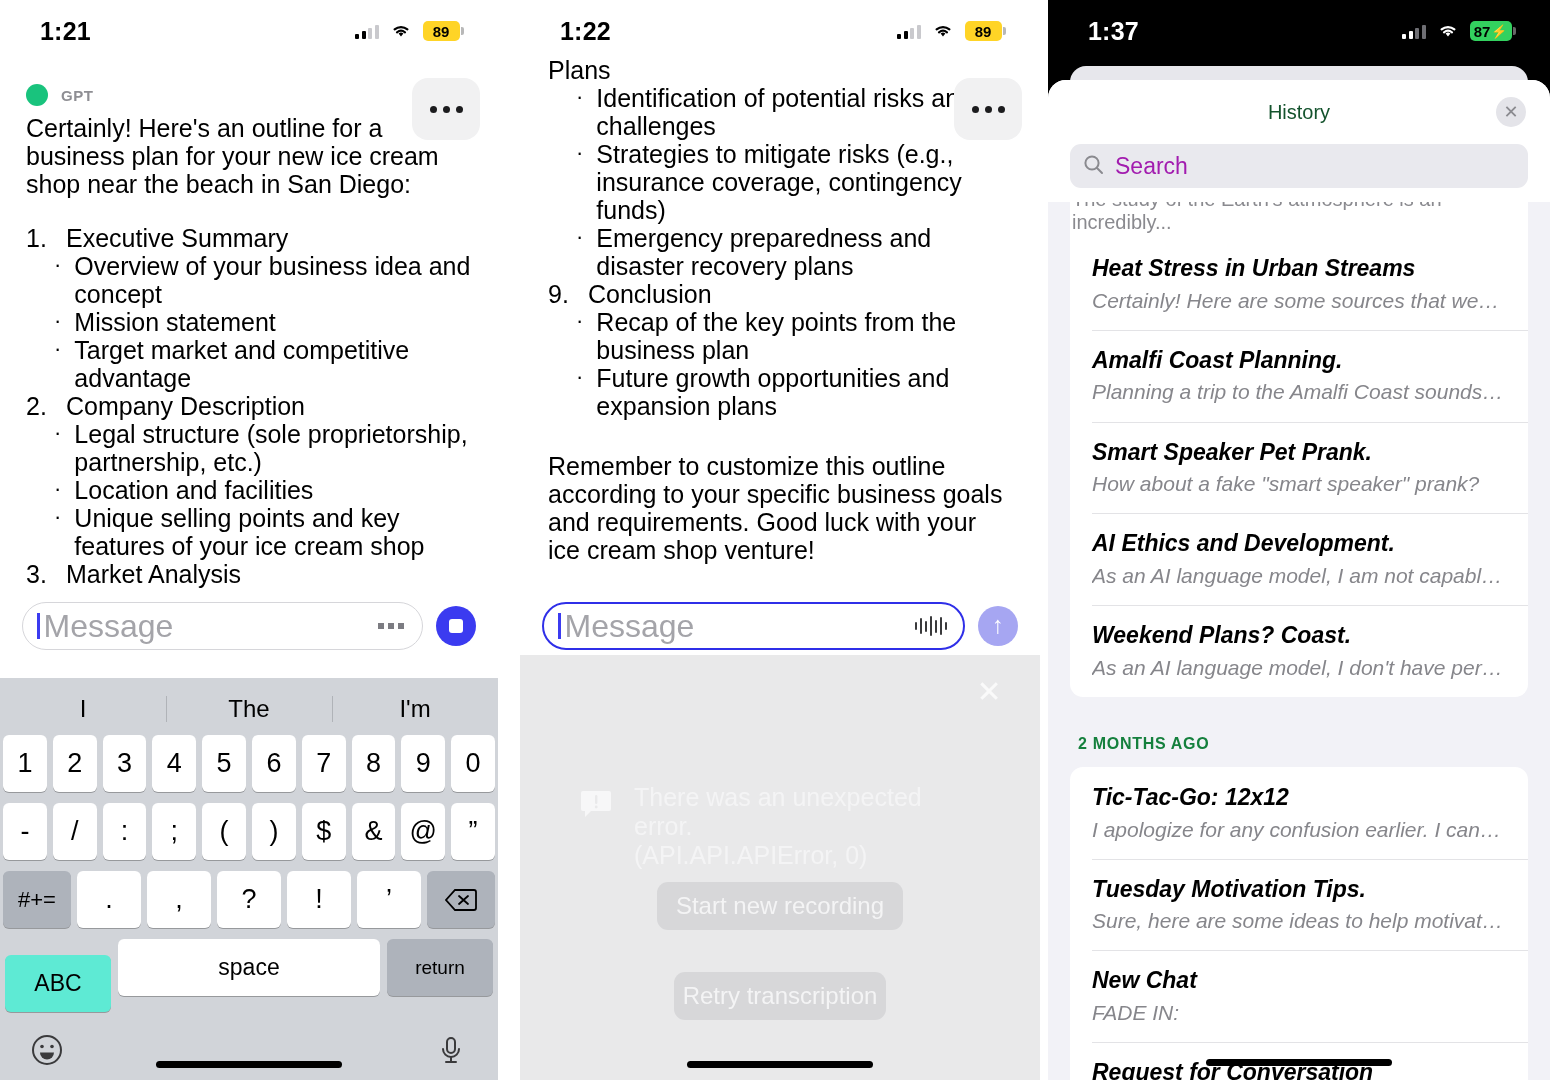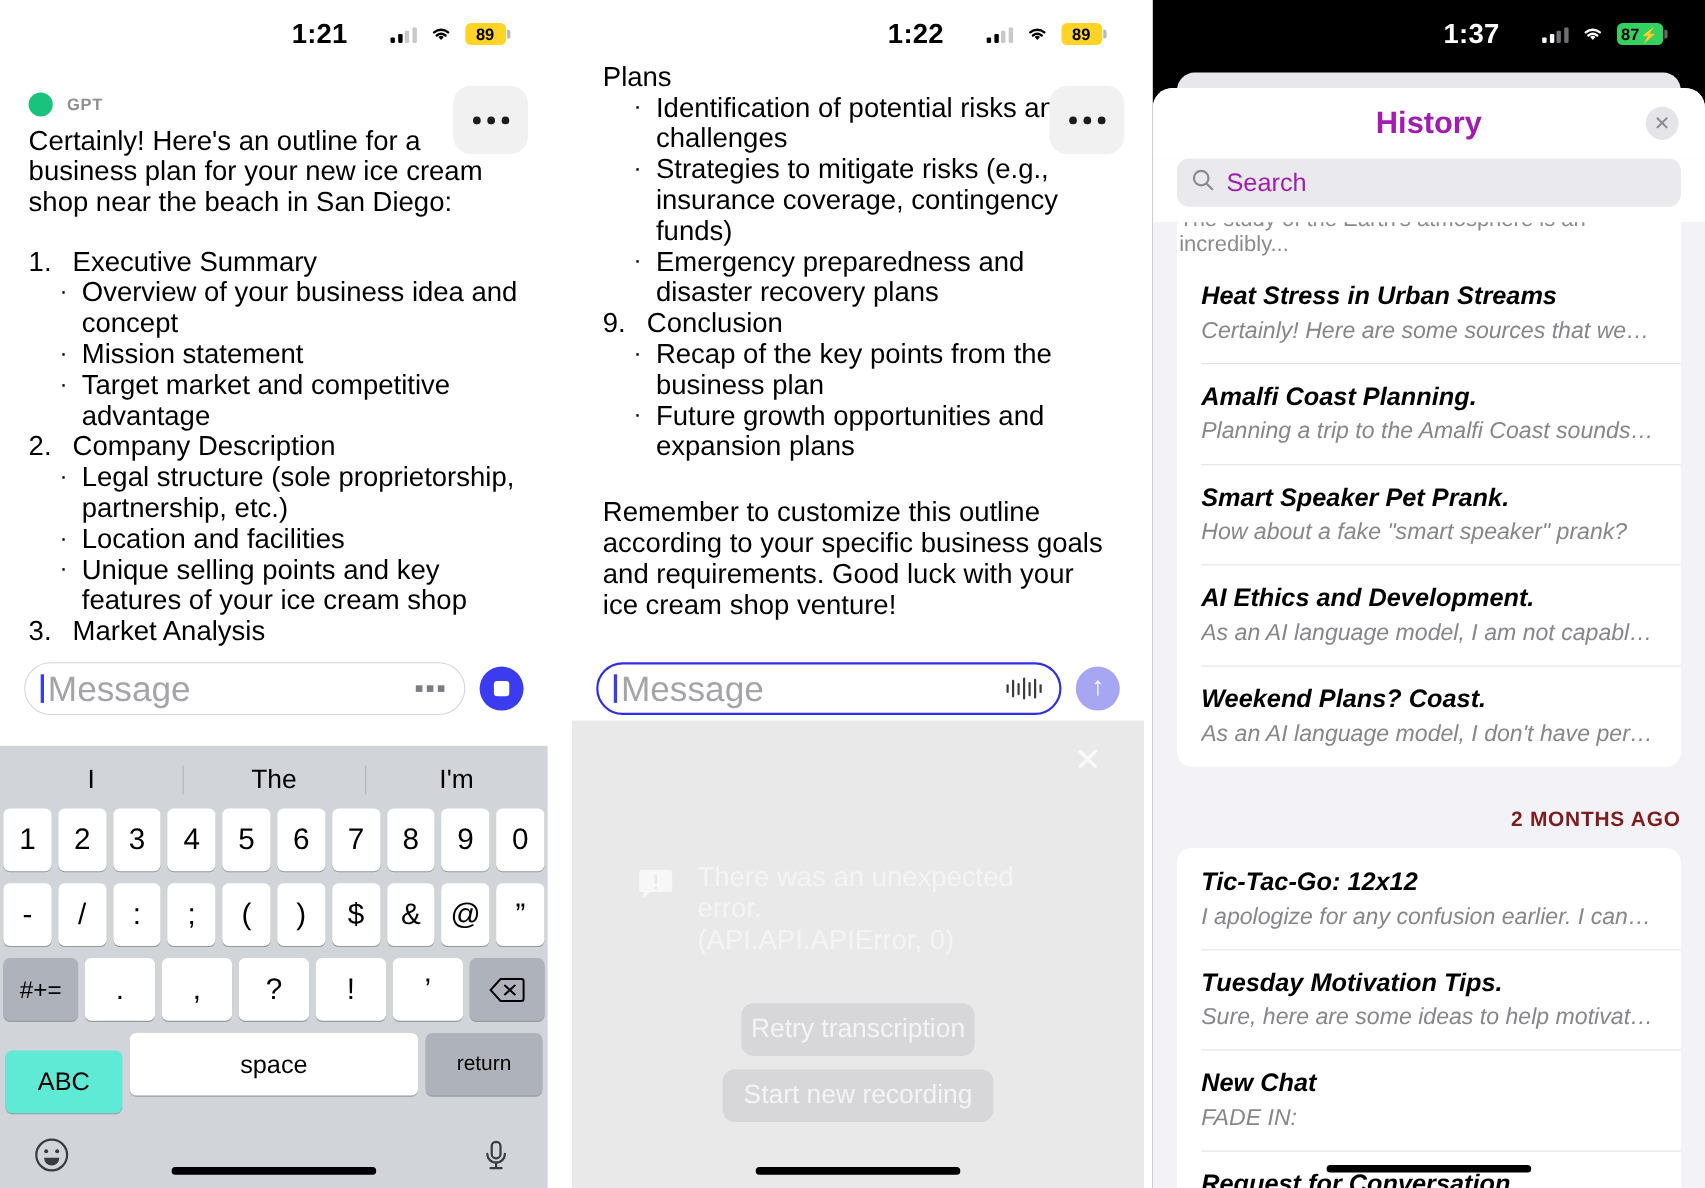--- a/index.html
+++ b/index.html
@@ -13,21 +13,21 @@
 
   
   .panel { position: absolute; top: 0; height: 1080px; overflow: hidden; background: #fff; }
   #panel-left  { left: 0px;    width: 498px; }
   #panel-mid   { left: 520px;  width: 520px; }
   #panel-right { left: 1048px; width: 502px; background: #000; }
 
   
   .statusbar {
     position: relative; height: 62px;
-    display: flex; align-items: center; justify-content: flex-end;
+    display: flex; align-items: center; justify-content: space-between;
     padding: 0 34px 0 40px;
     gap: 39px;
   }
   .sb-time { font-size: 25px; font-weight: 700; letter-spacing: .2px; color: #000; }
   .sb-time.light { color: #fff; }
   .sb-right { display: flex; align-items: center; gap: 11px; }
 
   .cellular { display: flex; align-items: flex-end; gap: 2.5px; height: 15px; }
   .cellular i { display: block; width: 4px; background: #000; border-radius: 1px; }
   .cellular i:nth-child(1) { height: 5px; }
@@ -182,21 +182,21 @@
     border-radius: 16px 16px 0 0; background: #e7e7ec;
   }
   .sheet {
     position: absolute; top: 80px; left: 0; width: 100%; height: 1000px;
     background: #f2f2f7; border-radius: 18px 18px 0 0; overflow: hidden;
   }
   .sheet-head {
     position: relative; height: 64px; background: #fff;
     display: flex; align-items: center; justify-content: center;
   }
-  .sheet-title { font-size: 28px; font-weight: 700; color: #a21caf; }
+  .sheet-title { font-size: 20px; font-weight: 400; color: #14532d; }
   .sheet-close {
     position: absolute; right: 24px; top: 50%; transform: translateY(-50%);
     width: 30px; height: 30px; border-radius: 50%; background: #e4e4e9;
     display: flex; align-items: center; justify-content: center;
     color: #8a8a8f; font-size: 18px; cursor: pointer;
   }
   .search-wrap { background: #fff; padding: 0 22px 14px; }
   .search-box {
     height: 44px; border-radius: 11px; background: #e9e9ee;
     display: flex; align-items: center; gap: 11px; padding: 0 13px;
@@ -214,23 +214,22 @@
   .hitem { padding: 17px 22px 17px 22px; cursor: pointer; position: relative; }
   .hitem + .hitem::before {
     content: ""; position: absolute; left: 22px; right: 0; top: 0; height: 1px; background: #e3e3e6;
   }
   .h-title { font-size: 23px; font-weight: 700; color: #000; line-height: 1.2; }
   .h-sub {
     font-size: 21px; color: #86868b; line-height: 1.2; margin-top: 5px;
     white-space: nowrap; overflow: hidden; text-overflow: ellipsis;
   }
   .sec-label {
-    font-size: 19px; font-weight: 600; letter-spacing: .7px; color: #7f1d1d;
+    font-size: 16px; font-weight: 600; letter-spacing: .7px; color: #15803d;
     padding: 38px 0 14px 8px;
-    text-align: right;
   }
   .home-ind-dark {
     position: absolute; bottom: 14px; left: 50%; transform: translateX(-50%);
     width: 186px; height: 7px; border-radius: 4px; background: #000; z-index: 40;
   }
 </style>
 </head>
 <body>
 
 <div class="stage">
@@ -502,22 +501,22 @@
                 <path d="M3 2h26a2 2 0 0 1 2 2v16a2 2 0 0 1-2 2H11l-6 6v-6H3a2 2 0 0 1-2-2V4a2 2 0 0 1 2-2z" fill="#f7f7f8"></path>
                 <rect x="15" y="6" width="2.4" height="9" rx="1.2" fill="#e9e9ea"></rect>
                 <circle cx="16.2" cy="18" r="1.4" fill="#e9e9ea"></circle>
               </svg>
           </div>
           <div class="err-txt">
             <div>There was an unexpected error.</div>
             <div>(API.API.APIError, 0)</div>
           </div>
         </div>
+        <div class="err-btn b2">Start new recording</div>
         <div class="err-btn b1">Retry transcription</div>
-        <div class="err-btn b2">Start new recording</div>
       </div>
       <div class="home-ind"></div>
     </div>
   </div>
 
   <div class="panel" id="panel-right">
 
     <div class="statusbar">
       <div class="sb-time light">1:37</div>
       <div class="sb-right">

